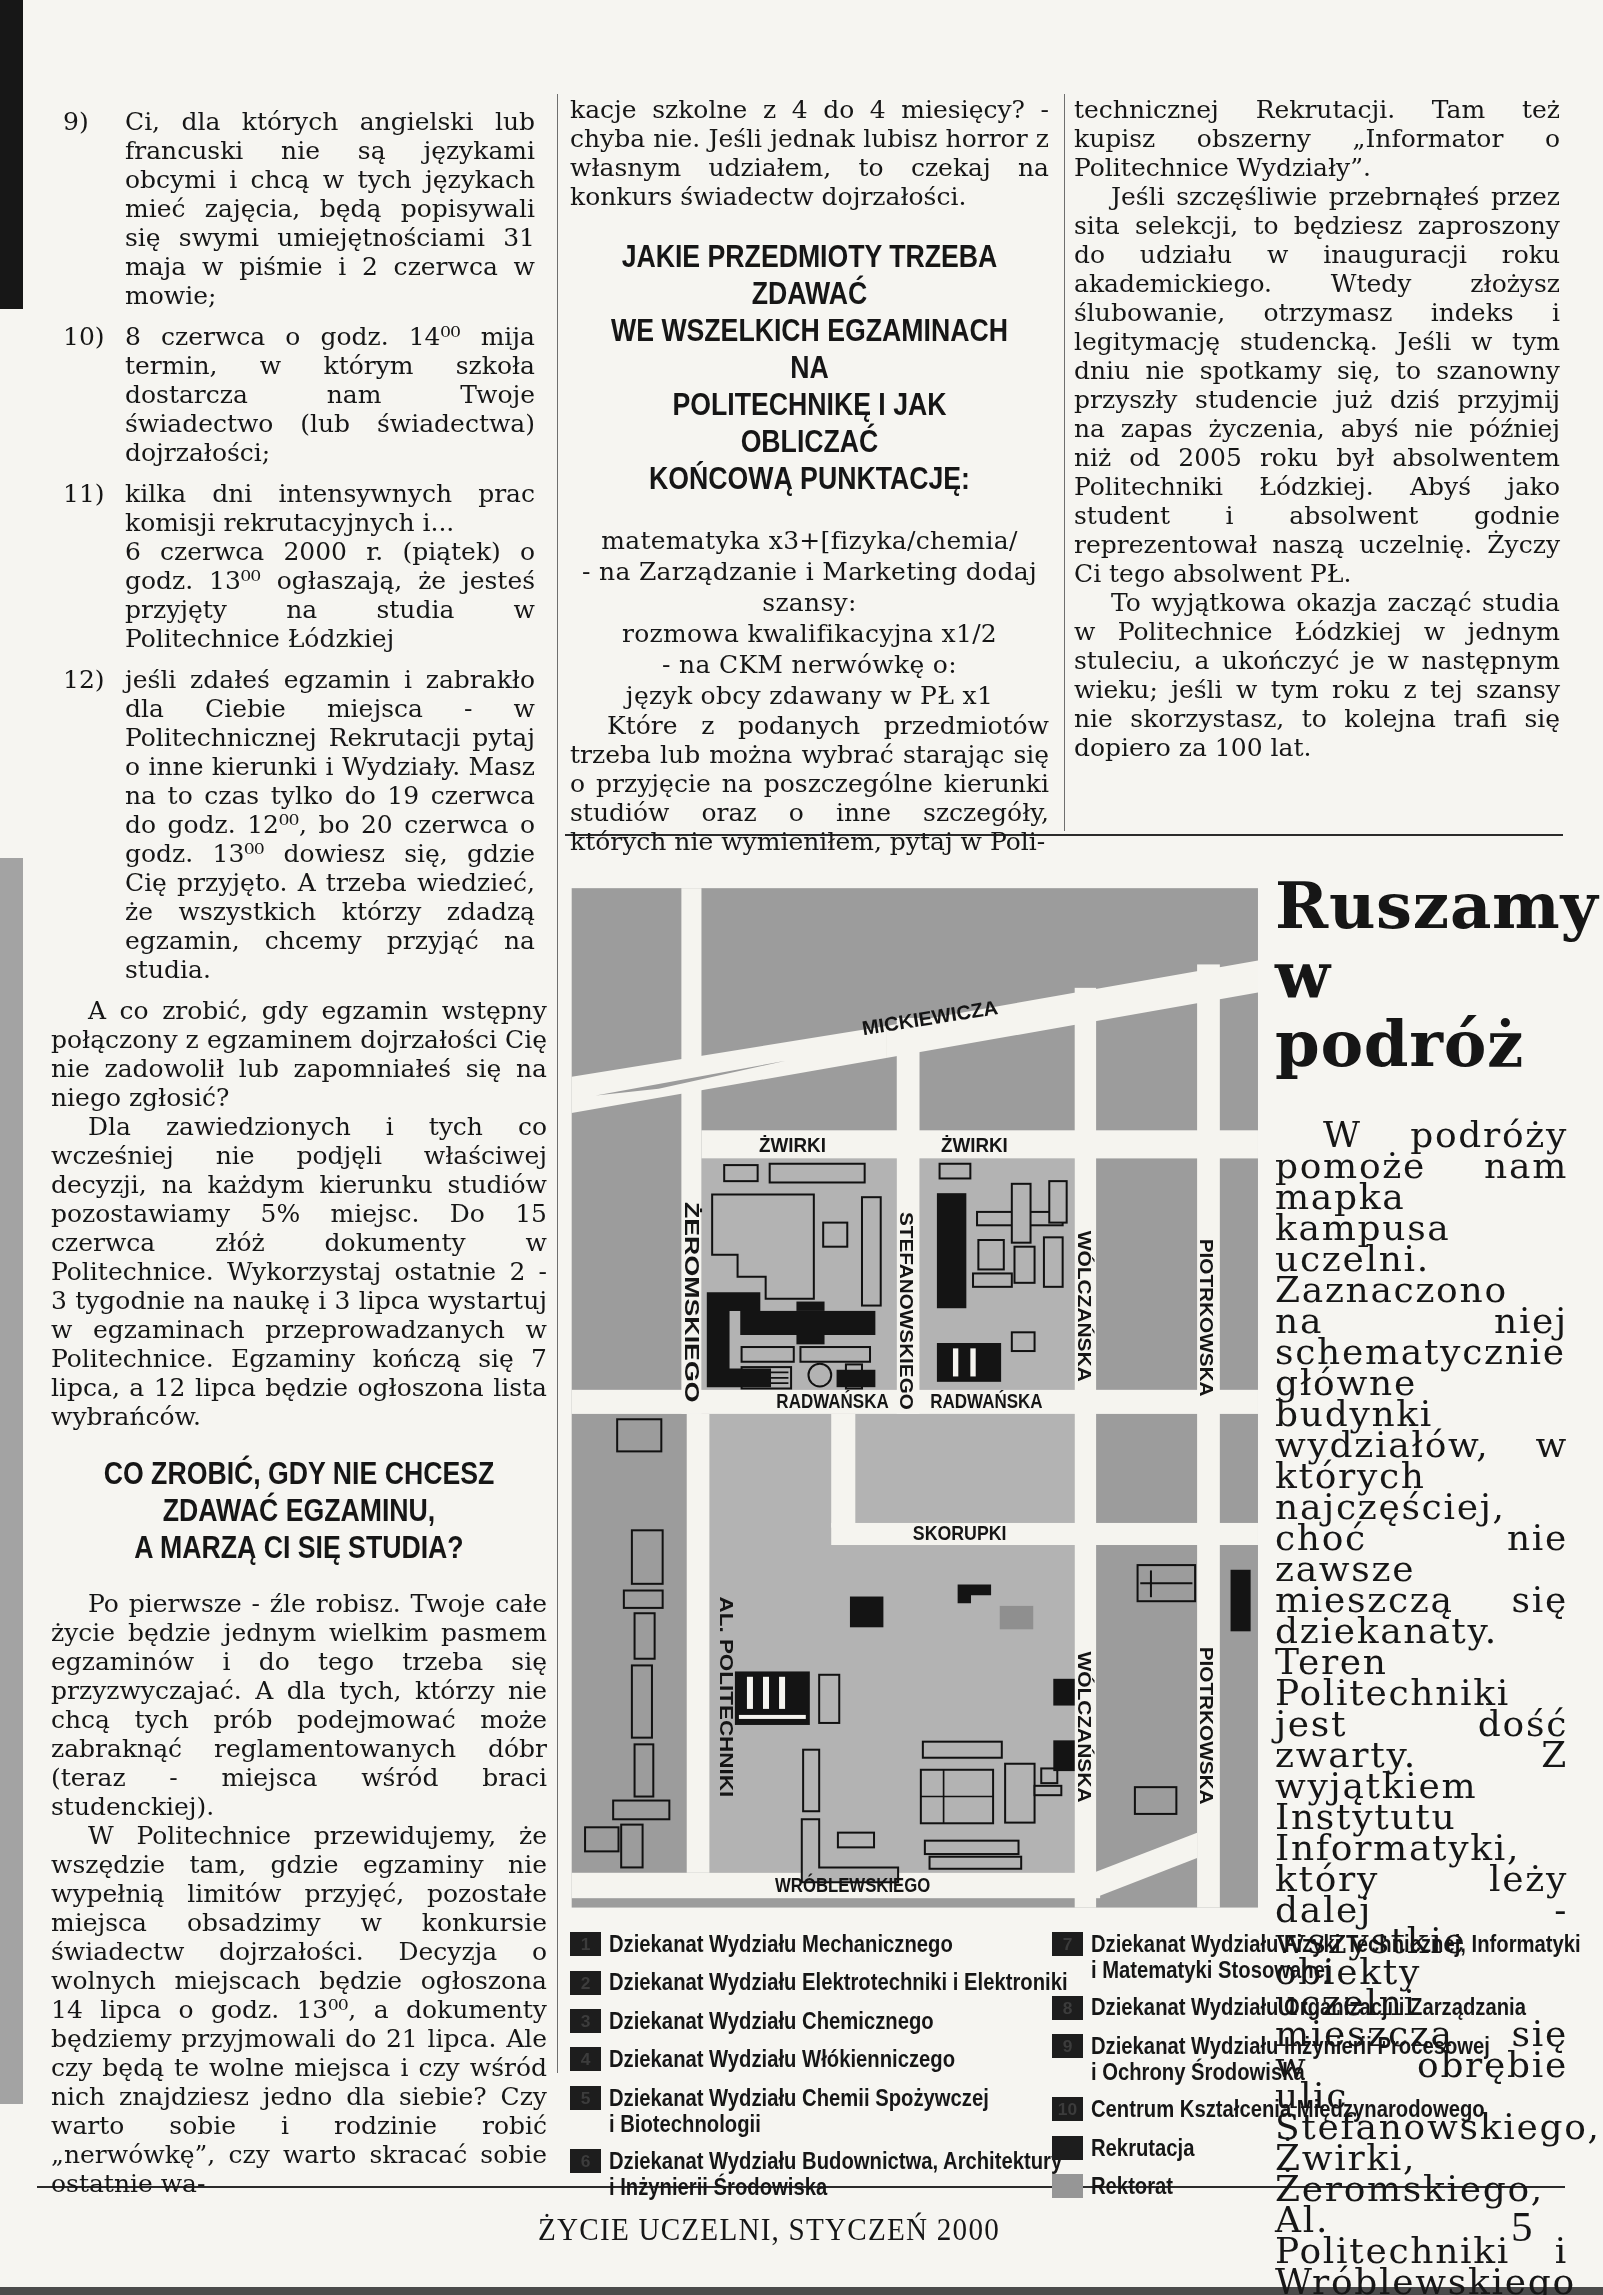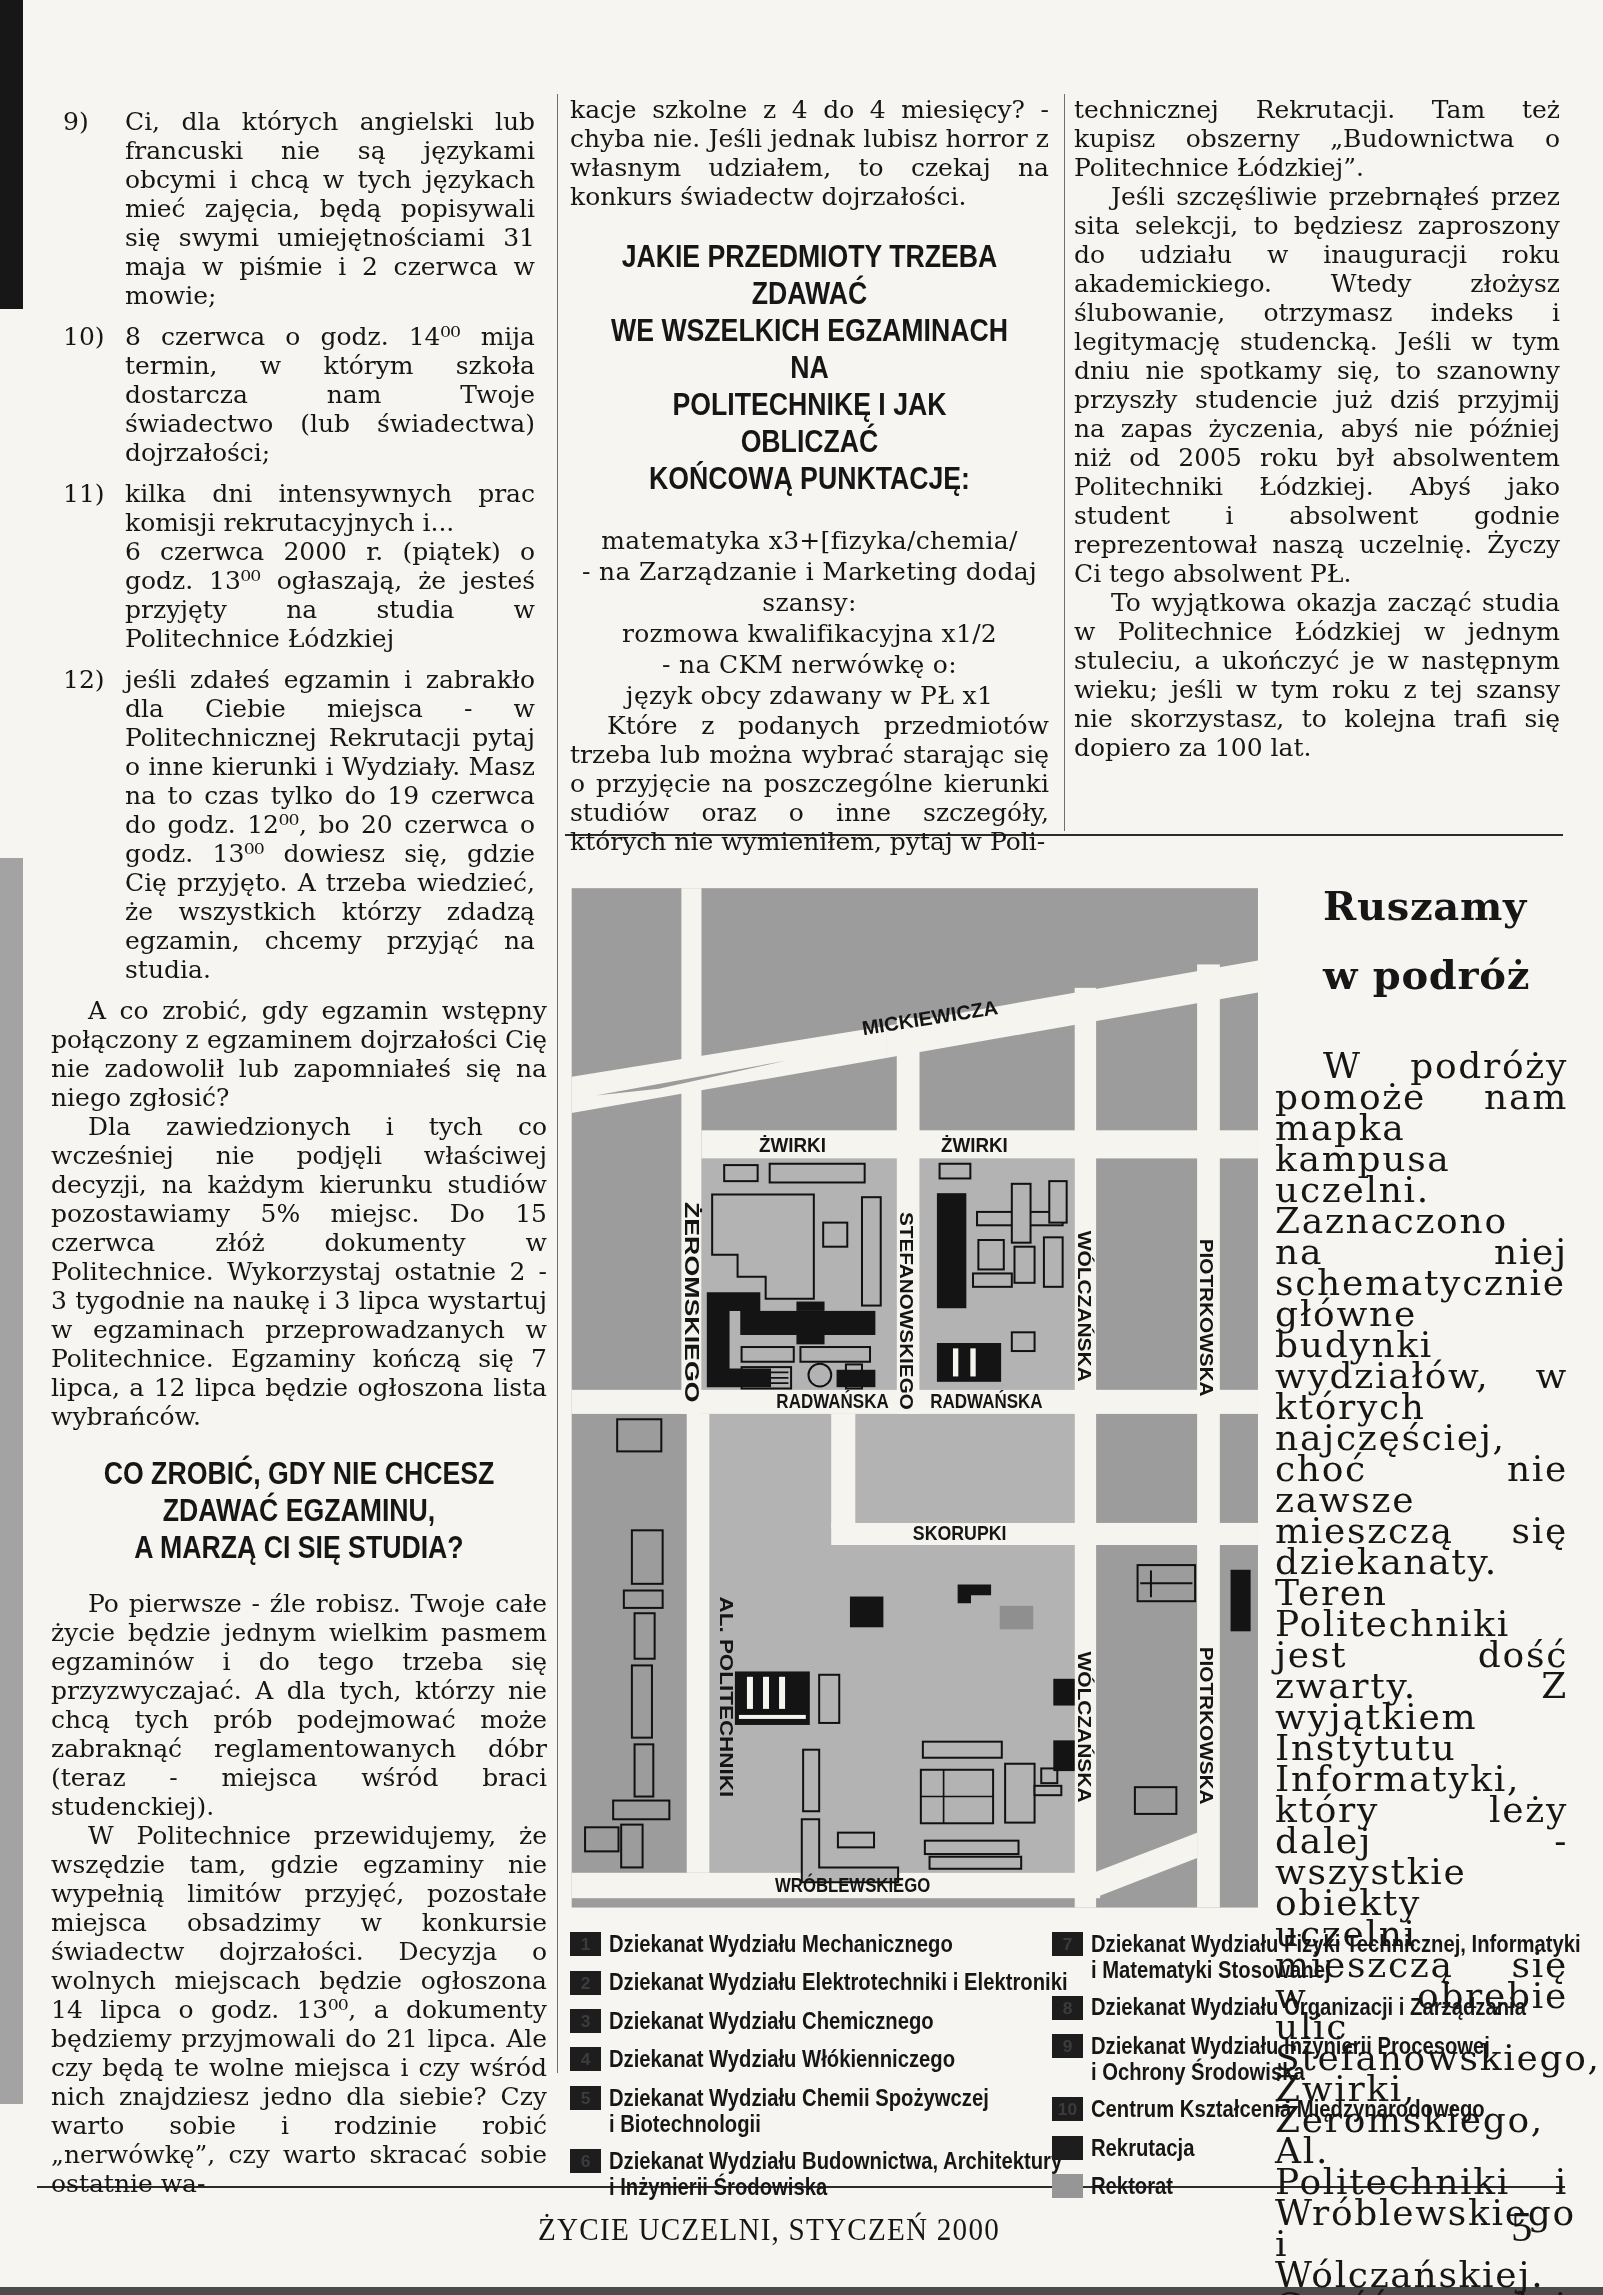--- a/index.html
+++ b/index.html
@@ -23,21 +23,21 @@
   .num{display:inline-block;width:62px;margin-left:-62px;}
   .cont{}
   .headline1,.headline2{font-family:"Liberation Sans",sans-serif;font-weight:bold;
       text-align:center;transform:scaleX(.86);transform-origin:50% 0;
       font-size:31px;line-height:37px;margin:24px 0 23px 0;text-indent:0;letter-spacing:0;}
   .headline2{margin:27px 0 28px 0;}
   .formula{margin:0;text-indent:0;letter-spacing:0.3px;line-height:31px;}
   .fline{text-align:center;}
   
   #sidebar{position:absolute;left:1275px;top:871px;width:293px;}
-  .sb-title{font-size:40px;line-height:69px;font-weight:bold;letter-spacing:0.7px;margin-left:48px;}
+  .sb-title{font-size:64px;line-height:69px;font-weight:bold;letter-spacing:0.7px;}
   .sb-para{margin-top:41px;font-size:36px;line-height:31px;text-align:justify;
       text-indent:48px;letter-spacing:1.7px;word-spacing:6px;}
   
   #map{position:absolute;left:565px;top:864px;width:701px;height:1049px;}
   
   .legend-col{position:absolute;font-family:"Liberation Sans",sans-serif;}
   #legend-left{left:570px;top:1931px;width:475px;}
   #legend-right{left:1052px;top:1931px;width:522px;}
   .lrow{position:relative;margin-bottom:11.4px;min-height:27px;}
   .sw{position:absolute;left:0;top:1.3px;width:31px;height:24px;}
@@ -95,21 +95,21 @@
       <div class="fline">matematyka x3+[fizyka/chemia/</div>
       <div class="fline">- na Zarządzanie i Marketing dodaj</div>
       <div class="fline">szansy:</div>
       <div class="fline">rozmowa kwalifikacyjna x1/2</div>
       <div class="fline">- na CKM nerwówkę o:</div>
       <div class="fline">język obcy zdawany w PŁ x1</div>
     </div>
     <div class="p">Które z podanych przedmiotów trzeba lub można wybrać starając się o przyjęcie na poszczególne kierunki studiów oraz o inne szczegóły, których nie wymieniłem, pytaj w Poli-</div>
   </div>
 <div id="col3" class="col">
-    <div class="p noind">technicznej Rekrutacji. Tam też kupisz obszerny „Budownictwa o Politechnice Łódzkiej”.</div>
+    <div class="p noind">technicznej Rekrutacji. Tam też kupisz obszerny „Informator o Politechnice Wydziały”.</div>
     <div class="p">Jeśli szczęśliwie przebrnąłeś przez sita selekcji, to będziesz zaproszony do udziału w inauguracji roku akademickiego. Wtedy złożysz ślubowanie, otrzymasz indeks i legitymację studencką. Jeśli w tym dniu nie spotkamy się, to szanowny przyszły studencie już dziś przyjmij na zapas życzenia, abyś nie później niż od 2005 roku był absolwentem Politechniki Łódzkiej. Abyś jako student i absolwent godnie reprezentował naszą uczelnię. Życzy Ci tego absolwent PŁ.</div>
     <div class="p">To wyjątkowa okazja zacząć studia w Politechnice Łódzkiej w jednym stuleciu, a ukończyć je w następnym wieku; jeśli w tym roku z tej szansy nie skorzystasz, to kolejna trafi się dopiero za 100 lat.</div>
   </div>
 
 <div id="sidebar">
   <div class="sb-title">
     <div>Ruszamy</div>
     <div>w podróż</div>
   </div>
   <div class="sb-para">W podróży pomoże nam mapka kampusa uczelni. Zaznaczono na niej schematycznie główne budynki wydziałów, w których najczęściej, choć nie zawsze mieszczą się dziekanaty. Teren Politechniki jest dość zwarty. Z wyjątkiem Instytutu Informatyki, który leży dalej - wszystkie obiekty uczelni mieszczą się w obrębie ulic Stefanowskiego, Żwirki, Żeromskiego, Al. Politechniki i Wróblewskiego i Wólczańskiej. Część uczelni znajduje się także w pobliżu na ul. Piotrkowskiej.</div>

